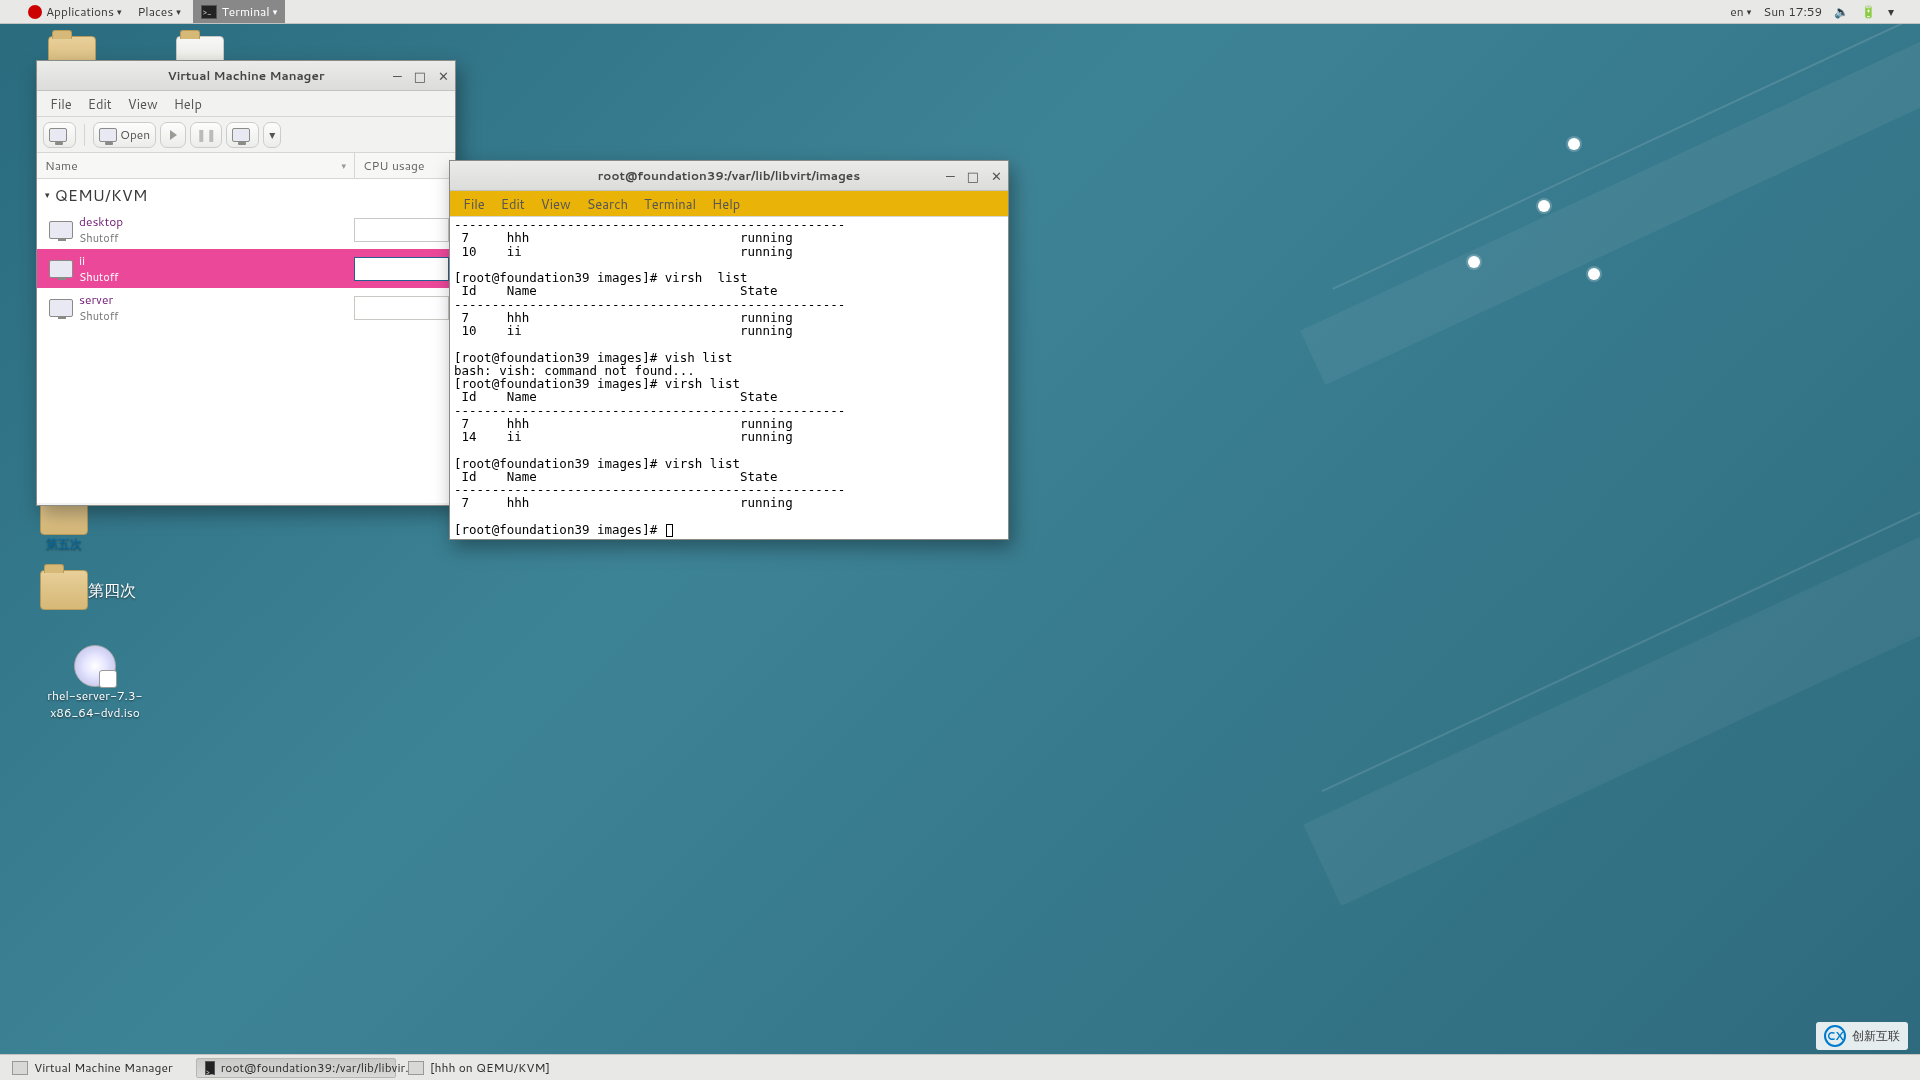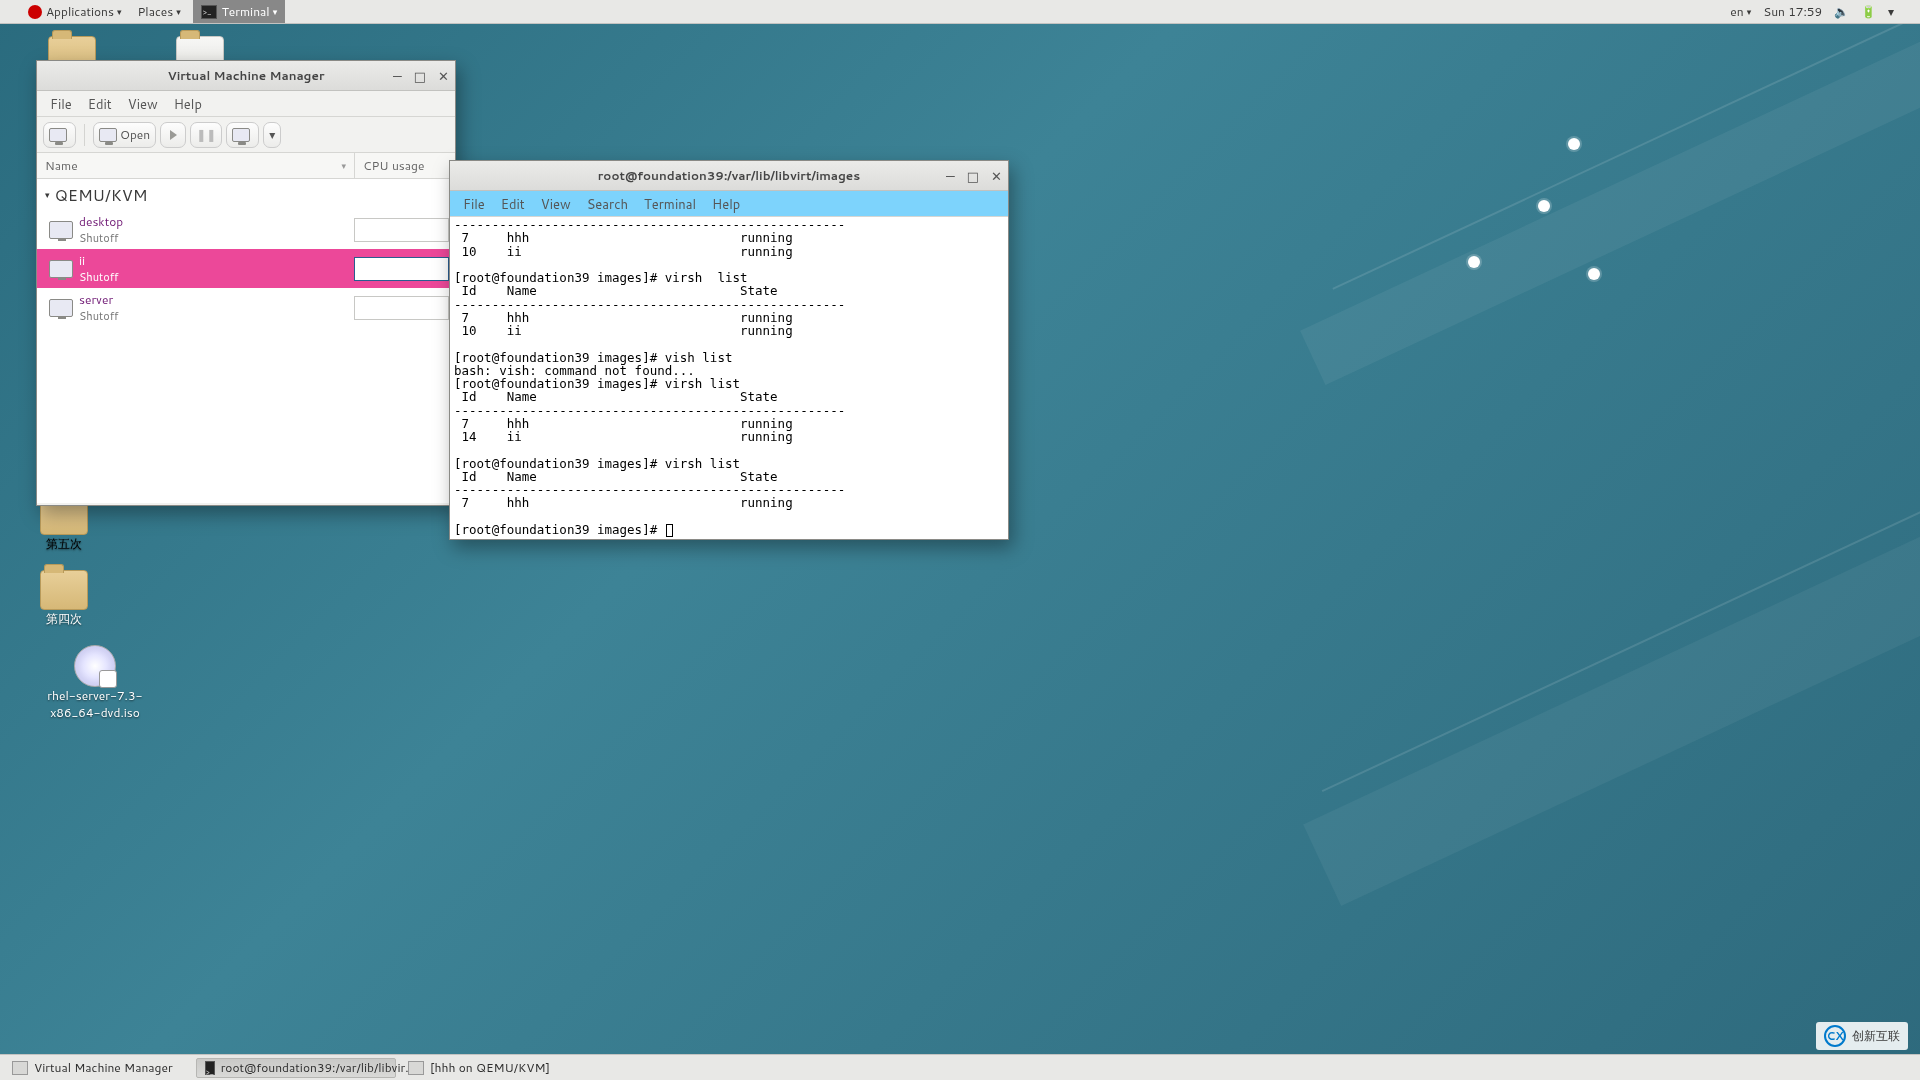--- a/index.html
+++ b/index.html
@@ -76,21 +76,21 @@
 .vmm .vm-row.selected{background:#ec4899;color:#fff;}
 .vmm .vm-row.selected .name,.vmm .vm-row.selected .state{color:#fff;}
 .vmm .vm-row.selected .graph{border-color:#2a5d8f;}
 .monitor-sm{width:24px;height:18px;background:#e8e9f3;border:1px solid #8a8a86;border-radius:2px;position:relative;}
 .monitor-sm::after{content:"";position:absolute;bottom:-3px;left:8px;width:8px;height:2px;background:#8a8a86;}
 .monitor-sm.running{background:#3571b8;}
 .monitor-sm.running::before{content:"▶";color:#fff;font-size:10px;position:absolute;left:7px;top:1px;}
 .graph .spark{position:absolute;left:0;right:0;bottom:0;height:4px;background:linear-gradient(#6fa5d9,#a8c9e8);}
 
 
-.term{top:160px;left:449px;width:560px;height:380px;background:#7dd3fc;}
+.term{top:160px;left:449px;width:560px;height:380px;background:#eab308;}
 .term .body{padding:1px 4px;font-family:"DejaVu Sans Mono","Liberation Mono",monospace;font-size:12.5px;line-height:1.06;white-space:pre;color:#000;background:#fff;height:calc(100% - 30px - 26px);overflow:hidden;}
 .term .cursor{display:inline-block;width:7px;height:13px;border:1px solid #000;margin-left:1px;vertical-align:text-bottom;}
 
 
 .taskbar{position:absolute;bottom:0;left:0;right:0;height:26px;background:#e8e8e6;border-top:1px solid #c3c3c1;display:flex;align-items:center;padding:0 3px;gap:3px;font-size:12px;}
 .task{height:20px;padding:0 8px;display:flex;align-items:center;gap:6px;border:1px solid transparent;border-radius:2px;min-width:190px;max-width:200px;}
 .task.active{background:linear-gradient(#c9c9c7,#d9d9d7);border-color:#b6b6b3;}
 .task .tico{width:16px;height:14px;display:inline-block;}
 .tico.vmm-ico{background:#d8d8d6;border:1px solid #999;}
 .tico.term-ico{background:#222;border:1px solid #555;}
@@ -136,25 +136,25 @@
       </div>
     <div class="item">
         <span>Sun 17:59</span>
       </div>
     <div class="item">🔈</div>
     <div class="item">🔋</div>
     <div class="item">▾</div>
   </div>
 </div>
 
-<div class="desktop-icon-group di2" style="display:flex;flex-direction:column;align-items:center;color:#000000;font-size:12px;text-shadow:0 1px 2px rgba(0,0,0,.6);">
+<div class="desktop-icon-group di2" style="display:flex;flex-direction:column;align-items:center;color:#0369a1;font-size:12px;text-shadow:0 1px 2px rgba(0,0,0,.6);">
   <div class="folder"></div>
   <span>第五次</span>
 </div>
-<div class="desktop-icon-group di3" style="display:flex;flex-direction:column;align-items:center;color:#fff;font-size:12px;text-shadow:0 1px 2px rgba(0,0,0,.6);">
+<div class="desktop-icon-group di3" style="display:flex;flex-direction:row;align-items:center;color:#fff;font-size:16px;text-shadow:0 1px 2px rgba(0,0,0,.6);">
   <div class="folder"></div>
   <span>第四次</span>
 </div>
 <div class="desktop-icon-group di4" style="display:flex;flex-direction:column;align-items:center;color:#fff;font-size:12px;text-shadow:0 1px 2px rgba(0,0,0,.6);text-align:center;">
   <div class="iso-disc"></div>
   <span>rhel-server-7.3-x86_64-dvd.iso</span>
 </div>
 
 <div style="position:absolute;top:36px;left:48px;">
   <div class="folder"></div>

